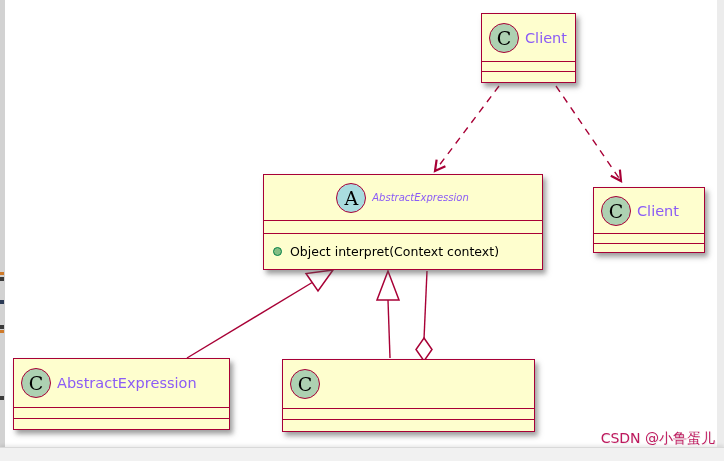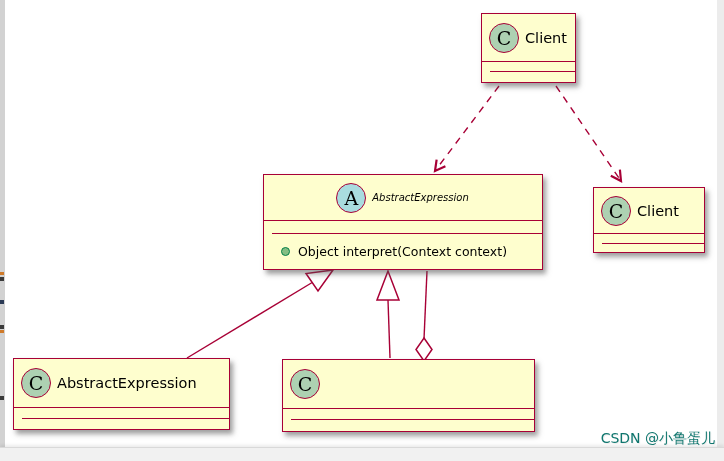--- a/index.html
+++ b/index.html
@@ -32,24 +32,24 @@
     border-radius: 50%;
     border: 1.5px solid #A80036;
     display: flex; align-items: center; justify-content: center;
     font-family: "DejaVu Serif", "Liberation Serif", serif;
     font-size: 19px;
     color: #000;
     flex: 0 0 auto;
   }
   .circle.class-kind    { background: #ADD1B2; }
   .circle.abstract-kind { background: #A9DCDF; }
-  .uml-name { font-size: 14.5px; color: #000000; white-space: nowrap; }
+  .uml-name { font-size: 14.5px; color: #8b5cf6; white-space: nowrap; }
   .uml-name.italic { font-style: italic; font-size: 10px; }
   .sec { border-top: 1.5px solid #A80036; flex: 0 0 auto; }
-  .sec.grow { flex: 1 1 auto; margin-left: 8px; }
+  .sec.grow { flex: 1 1 auto; }
   .method-row {
     display: flex; align-items: center; gap: 8px;
     padding-left: 9px; height: 100%;
     font-size: 12.5px; color: #000; white-space: nowrap;
   }
   .bullet {
     width: 9px; height: 9px; border-radius: 50%;
     background: #84BE84; border: 1.3px solid #038048;
     flex: 0 0 auto;
   }
@@ -64,21 +64,21 @@
     position: absolute; right: 0; top: 0; width: 7px; height: 461px;
     background: #ececec;
   }
   .bottom-strip {
     position: absolute; left: 0; right: 0; top: 447px; height: 14px;
     background: #f1f1f1; border-top: 1px solid #d9d9d9;
     box-shadow: 0 -2px 3px rgba(0,0,0,0.08);
   }
   .watermark {
     position: absolute; top: 430px; right: 9px;
-    font-size: 14px; color: #0f766e;
+    font-size: 14px; color: #be185d;
     text-shadow: 1px 1px 0 #efefef;
     white-space: nowrap;
   }
 </style>
 </head>
 <body>
 
 <div class="canvas">
 
   <svg class="connectors" width="724" height="461" viewBox="0 0 724 461">

